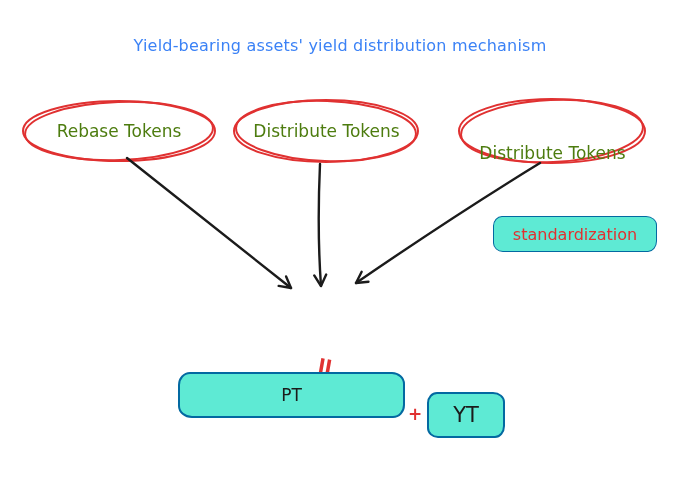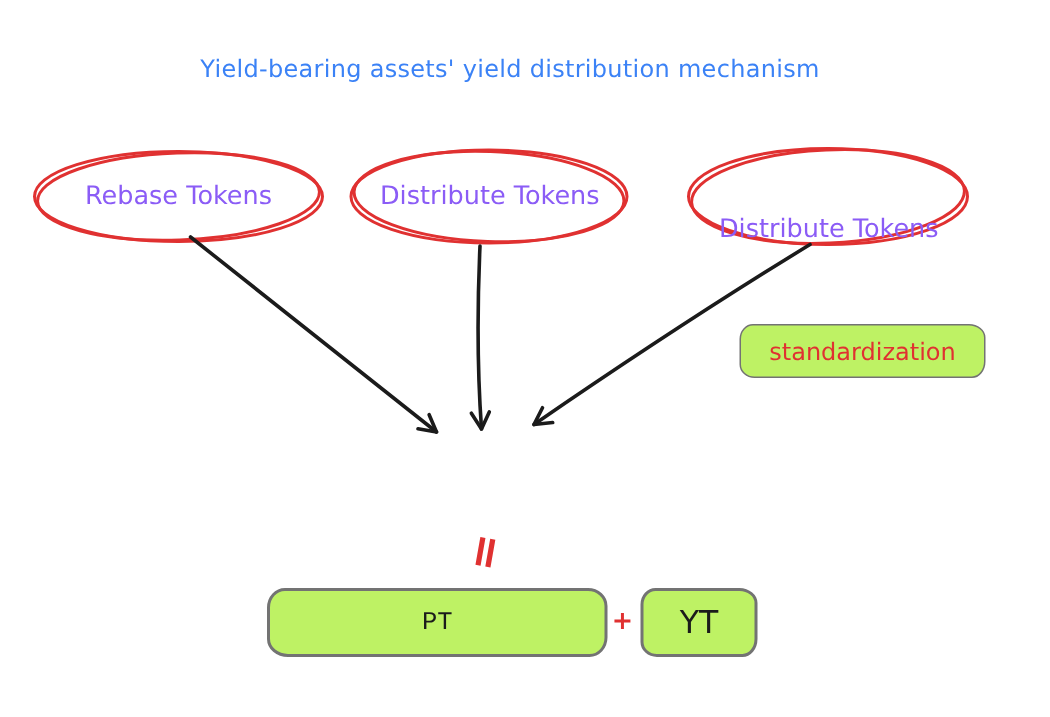--- a/index.html
+++ b/index.html
@@ -19,30 +19,30 @@
     text-align:center;
     font-size:16px;
     letter-spacing:0.2px;
     color:#3b82f6;
   }
 
   svg#shapes{left:0;top:0;pointer-events:none;}
 
   .node-label{
     font-size:17px;
-    color:#8b5cf6;
+    color:#4d7c0f;
     white-space:nowrap;
   }
   #label-rebase{left:23px;top:101px;width:192px;height:60px;}
   #label-accumulate{left:235px;top:100px;width:183px;height:62px;}
   #label-distribute{left:460px;top:100px;width:185px;height:63px;align-items:flex-end;}
 
   .hand-box{
-    border:2px solid #737373;
-    background:#bef264;
+    border:2px solid #0369a1;
+    background:#5eead4;
     box-sizing:border-box;
   }
   #standardization-box{
     left:493px;top:216px;width:164px;height:36px;
     border-width:1.8px;
     border-radius:9px 11px 9px 10px / 10px 9px 11px 9px;
     font-size:16px;
     color:#e03131;
   }
   #st-box{
@@ -52,24 +52,23 @@
     white-space:nowrap;
   }
   #equals-symbol{
     left:301px;top:352px;width:44px;height:32px;
     color:#e03131;
     font-size:30px;
     font-weight:600;
     transform:rotate(-80deg);
   }
   #pt-box{
-    left:178px;top:392px;width:227px;height:46px;
+    left:178px;top:372px;width:227px;height:46px;
     border-radius:12px 13px 12px 14px / 13px 12px 13px 12px;
     font-size:17px;
-    font-family:Liberation Mono, monospace;
   }
   #plus-symbol{
     left:405px;top:403px;width:20px;height:22px;
     color:#e03131;
     font-size:17px;
     font-weight:700;
   }
   #yt-box{
     left:427px;top:392px;width:78px;height:46px;
     border-radius:10px 12px 10px 11px / 11px 10px 12px 10px;

